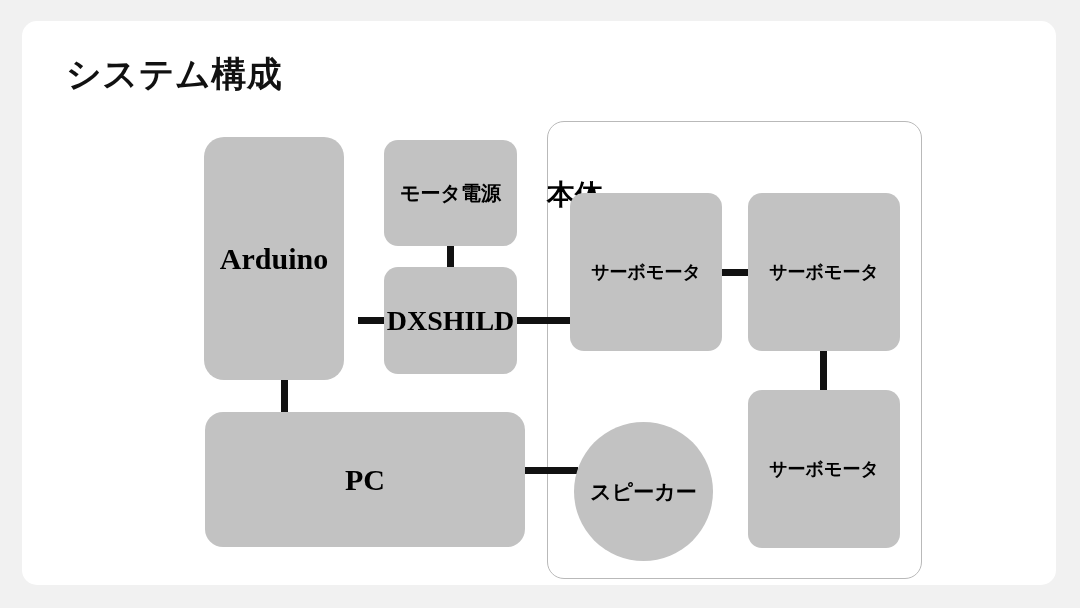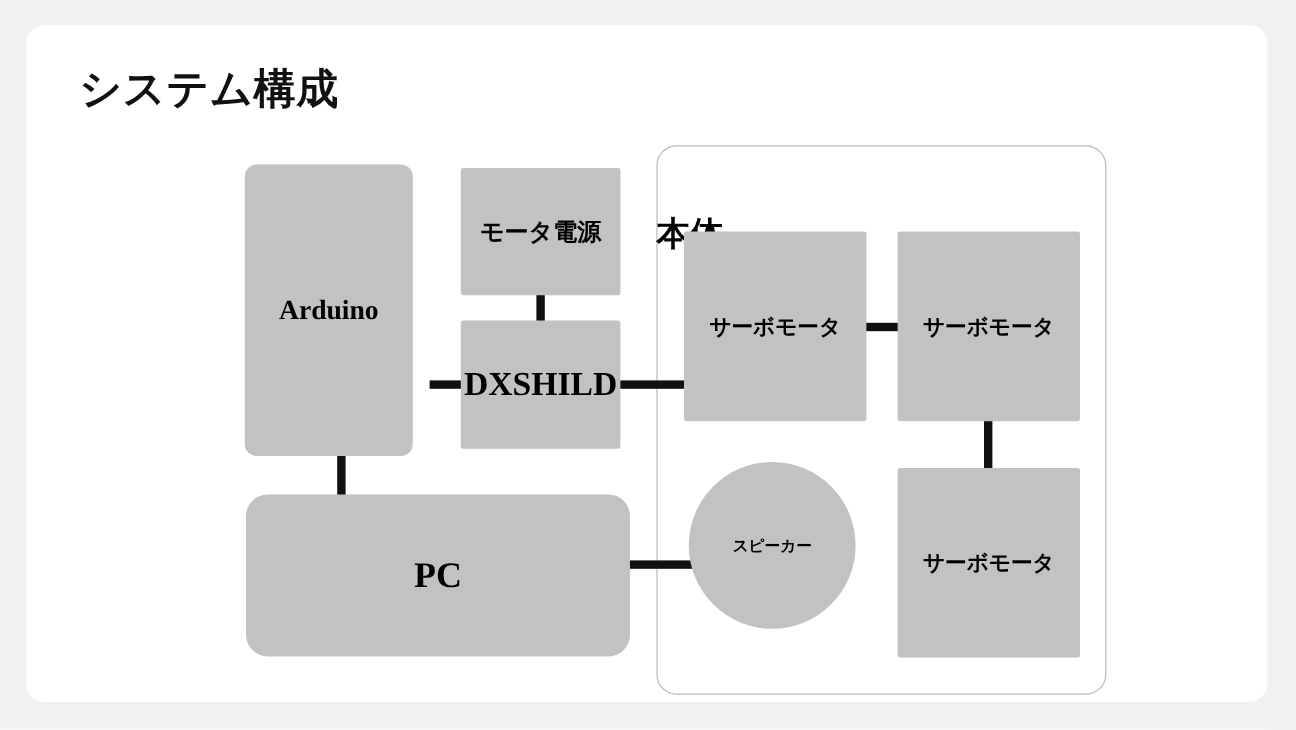--- a/index.html
+++ b/index.html
@@ -36,34 +36,34 @@
     font-size: 35px;
     font-weight: bold;
     color: #111111;
     letter-spacing: 0.5px;
     white-space: nowrap;
   }
   
   .node {
     position: absolute;
     background: #c2c2c2;
-    border-radius: 2px;
+    border-radius: 14px;
     display: flex;
     align-items: center;
     justify-content: center;
     color: #000000;
     font-weight: bold;
     text-align: center;
     box-sizing: border-box;
   }
   .node-arduino {
     left: 182px; top: 116px;
     width: 140px; height: 243px;
-    font-size: 23px;
-    border-radius: 10px;
+    font-size: 30px;
+    border-radius: 20px;
   }
   .node-motor-power {
     left: 362px; top: 119px;
     width: 133px; height: 106px;
     font-size: 20px;
   }
   .node-dxshield {
     left: 362px; top: 246px;
     width: 133px; height: 107px;
     font-size: 28px;
@@ -83,24 +83,24 @@
     left: 726px; top: 172px;
     width: 152px; height: 158px;
     font-size: 18px;
   }
   .node-servo-3 {
     left: 726px; top: 369px;
     width: 152px; height: 158px;
     font-size: 18px;
   }
   .node-speaker {
-    left: 552px; top: 364px;
+    left: 552px; top: 401px;
     width: 139px; height: 139px;
     border-radius: 50%;
-    font-size: 13px;
+    font-size: 21px;
   }
   
   .enclosure {
     position: absolute;
     left: 525px; top: 100px;
     width: 375px; height: 458px;
     border: 1.6px solid #b9b9b9;
     border-radius: 17px;
     box-sizing: border-box;
     background: transparent;

